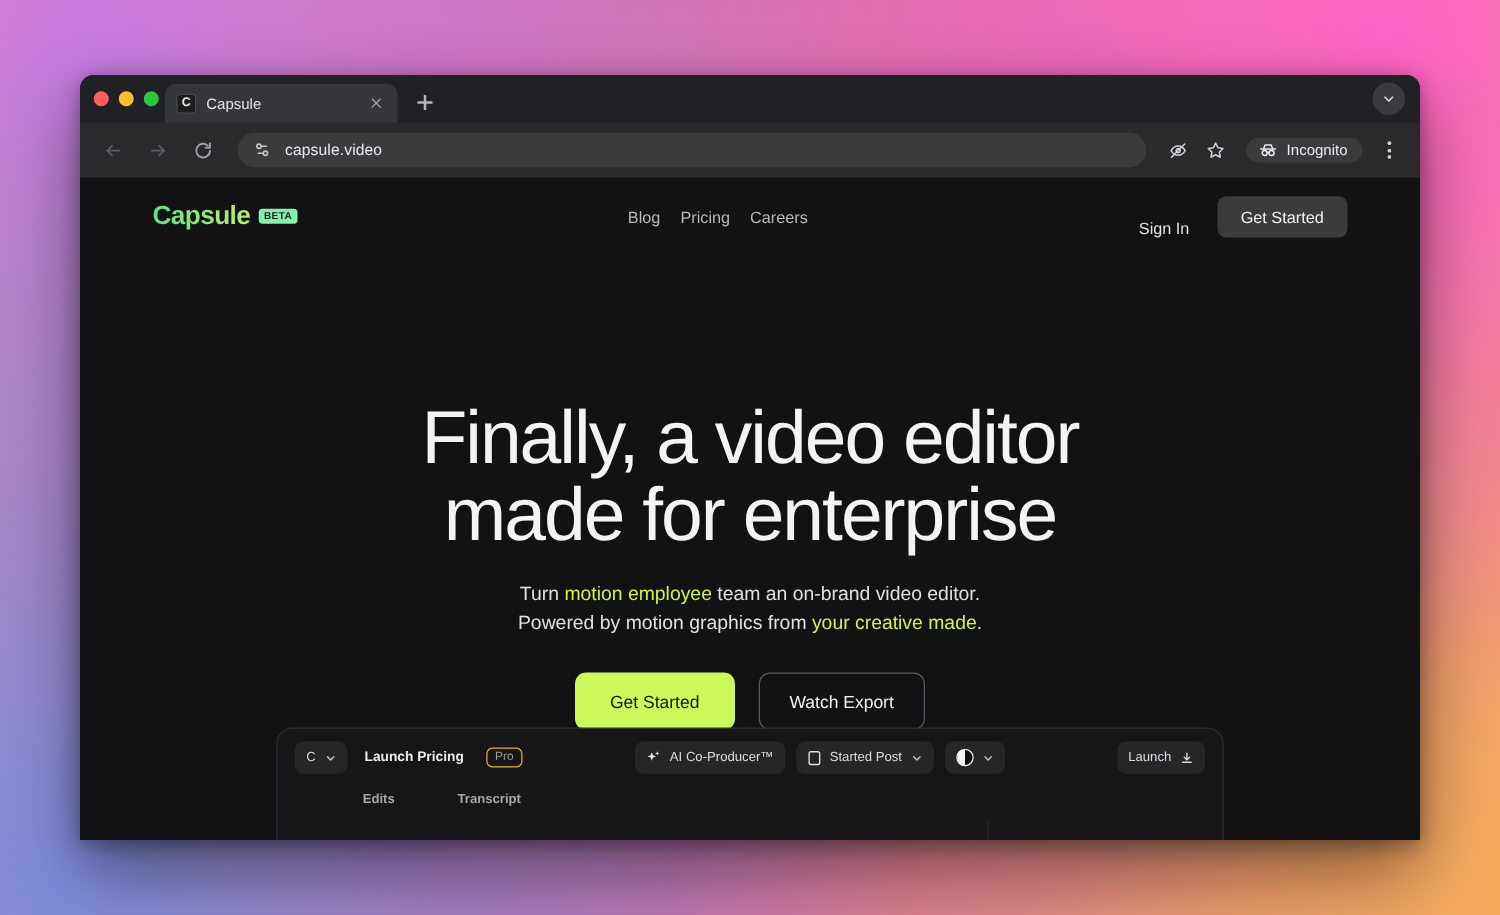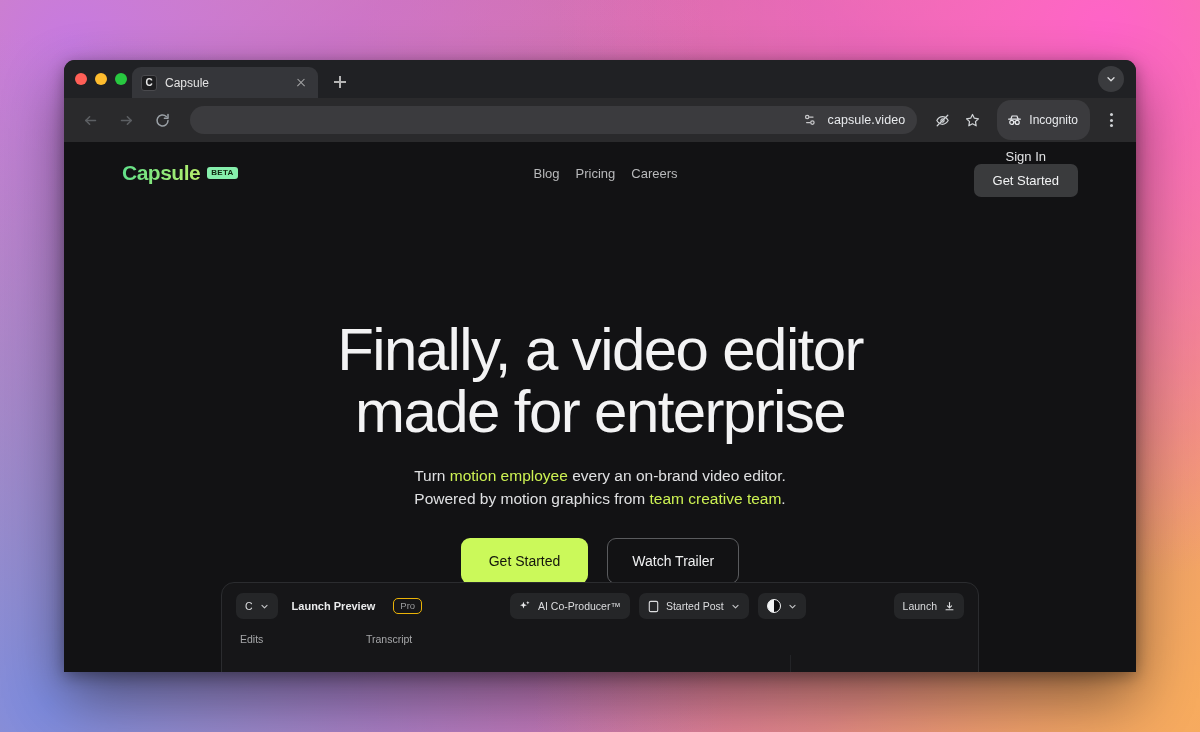--- a/index.html
+++ b/index.html
@@ -157,21 +157,20 @@
   .omnibox {
     flex: 1;
     height: 28px;
     margin: 0 8px 0 10px;
     background: #3b3b3e;
     border-radius: 14px;
     display: flex;
     align-items: center;
     padding: 0 12px;
     gap: 10px;
-    justify-content: flex-end;
   }
   .site-settings-icon {
     width: 16px; height: 16px;
     flex: none;
     color: #c7c7c9;
   }
   .url-text {
     font-size: 12.5px;
     color: #e8eaed;
     letter-spacing: .1px;
@@ -182,21 +181,21 @@
     display: flex;
     align-items: center;
     justify-content: center;
     color: #cfd2d5;
     flex: none;
   }
   .incognito-chip {
     display: flex;
     align-items: center;
     gap: 6px;
-    height: 40px;
+    height: 20px;
     padding: 0 12px 0 9px;
     border-radius: 14px;
     background: #3b3b3e;
     margin-left: 8px;
     flex: none;
     text-align: center;
   }
   .incognito-chip span.lbl {
     font-size: 12px;
     color: #e8eaed;
@@ -257,22 +256,22 @@
     display: flex;
     justify-content: center;
     gap: 16px;
   }
   .nav-link {
     font-size: 13px;
     color: #b8b9bb;
   }
   .nav-right {
     display: flex;
-    align-items: center;
-    flex-direction: column;
+    align-items: flex-end;
+    gap: 22px;
   }
   .signin {
     font-size: 13px;
     color: #e2e3e5;
   }
   .btn-getstarted-nav {
     background: #3a3b3d;
     color: #f2f3f4;
     font-size: 13px;
     padding: 9px 19px;
@@ -387,22 +386,23 @@
   }
 
   .app-tabs {
     display: flex;
     padding: 0 18px;
     gap: 0;
     margin-top: 4px;
   }
   .app-tab {
     font-size: 10.5px;
-    font-weight: 400;
+    font-weight: 700;
     color: #a6a7a9;
+    text-align: center;
   }
   .app-tab.t1 { width: 126px; }
 
   .preview-surface {
     position: absolute;
     left: 568px;
     right: 0;
     top: 72px;
     bottom: 0;
     border-left: 1px solid #232427;
@@ -524,43 +524,43 @@
         </div>
       </div>
 
       <div class="hero">
         <h1>
           <span>Finally, a video editor</span>
           <span class="line2">made for enterprise</span>
         </h1>
 
         <p>
-          <span><span>Turn </span><span class="hl">motion employee</span><span> every an on-brand video editor.</span></span><br>
-          <span><span>Powered by motion graphics from </span><span class="hl">team creative team</span><span>.</span></span>
+          <span><span>Turn </span><span class="hl">motion employee</span><span> team an on-brand video editor.</span></span><br>
+          <span><span>Powered by motion graphics from </span><span class="hl">your creative made</span><span>.</span></span>
         </p>
 
         <div class="cta-row">
           <button class="btn-primary">Get Started</button>
-          <button class="btn-secondary">Watch Trailer</button>
+          <button class="btn-secondary">Watch Export</button>
         </div>
       </div>
 
       <div class="app-preview">
 
         <div class="app-toolbar">
           <div class="chip">
             <span>C</span>
             <span>
               <svg width="9" height="9" viewBox="0 0 10 10" fill="none" stroke="#c2c3c5" stroke-width="1.3" stroke-linecap="round" stroke-linejoin="round">
                   <path d="M2.2 3.8 5 6.6l2.8-2.8"></path>
                 </svg>
             </span>
           </div>
 
-          <span class="chip-title">Launch Preview</span>
+          <span class="chip-title">Launch Pricing</span>
           <span class="pro-badge">Pro</span>
 
           <div class="spacer"></div>
 
           <div class="center-group">
             <div class="chip">
               <span>
                 <svg width="12" height="12" viewBox="0 0 14 14" fill="#e9eaec">
                     <path d="M5.2 2 6.3 4.9 9.2 6 6.3 7.1 5.2 10 4.1 7.1 1.2 6 4.1 4.9z"></path>
                     <path d="M10.3 1.2l.55 1.45L12.3 3.2l-1.45.55-.55 1.45-.55-1.45L8.3 3.2l1.45-.55z"></path>

